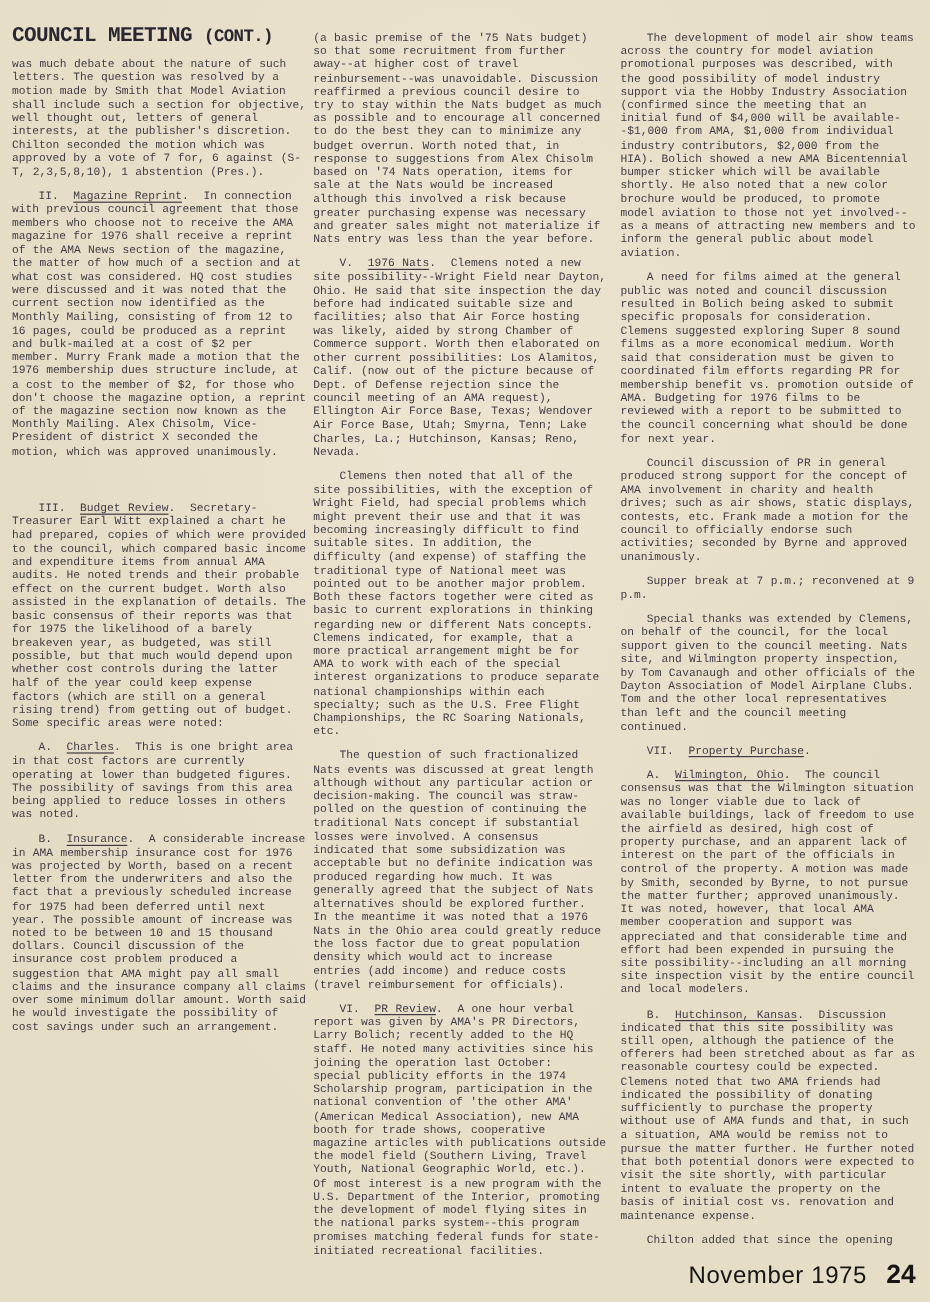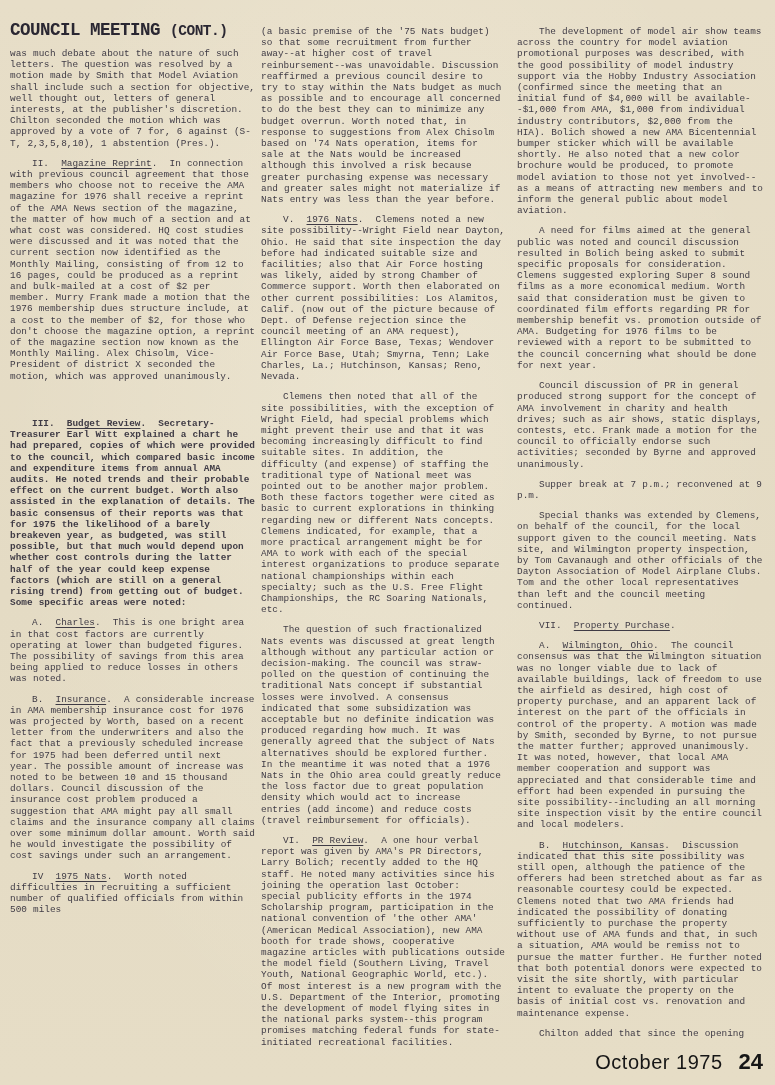--- a/index.html
+++ b/index.html
@@ -36,21 +36,21 @@
   .para {
     margin: 9px 0 0 0;
     font-size: 9.4px;
     line-height: 11.2px;
     color: #3f3b45;
     text-align: left;
     word-spacing: 0.5px;
   }
   .para:first-of-type { margin-top: 0; }
   .para.indent { text-indent: 22px; }
-  .para.gap { margin-top: 36px; font-weight: bold; }
+  .para.gap { margin-top: 36px; }
   .underline { text-decoration: underline; text-underline-offset: 2px; }
   .footer {
     position: absolute;
     right: 12px; bottom: 10px;
     display: flex; align-items: baseline; gap: 16px;
     font-family: "Liberation Sans", sans-serif;
     color: #161616;
   }
   .footer .issue { font-size: 20px; letter-spacing: 0.5px; }
   .footer .pageno { font-size: 22px; font-weight: bold; }
@@ -61,21 +61,20 @@
 <div class="page">
   <div class="cols">
     <div class="col col-1">
       <h1 class="doc-title"><span>COUNCIL MEETING </span><span class="cont">(CONT.)</span></h1>
       <div>
           <p class="para">was much debate about the nature of such letters.  The question was resolved by a motion made by Smith that Model Aviation shall include such a section for objective, well thought out, letters of general interests, at the publisher's discretion. Chilton seconded the motion which was approved by a vote of 7 for, 6 against (S-T, 2,3,5,8,10), 1 abstention (Pres.).</p>
           <p class="para indent"><span>II.&nbsp;&nbsp;</span><span class="underline">Magazine Reprint</span>.&nbsp;&nbsp;In connection with previous council agreement that those members who choose not to receive the AMA magazine for 1976 shall receive a reprint of the AMA News section of the magazine, the matter of how much of a section and at what cost was considered.  HQ cost studies were discussed and it was noted that the current section now identified as the Monthly Mailing, consisting of from 12 to 16 pages, could be produced as a reprint and bulk-mailed at a cost of $2 per member.  Murry Frank made a motion that the 1976 membership dues structure include, at a cost to the member of $2, for those who don't choose the magazine option, a reprint of the magazine section now known as the Monthly Mailing.  Alex Chisolm, Vice-President of district X seconded the motion, which was approved unanimously.</p>
           <p class="para indent gap"><span>III.&nbsp;&nbsp;</span><span class="underline">Budget Review</span>.&nbsp;&nbsp;Secretary-Treasurer Earl Witt explained a chart he had prepared, copies of which were provided to the council, which compared basic income and expenditure items from annual AMA audits.  He noted trends and their probable effect on the current budget.  Worth also assisted in the explanation of details.  The basic consensus of their reports was that for 1975 the likelihood of a barely breakeven year, as budgeted, was still possible, but that much would depend upon whether cost controls during the latter half of the year could keep expense factors (which are still on a general rising trend) from getting out of budget.  Some specific areas were noted:</p>
           <p class="para indent"><span>A.&nbsp;&nbsp;</span><span class="underline">Charles</span>.&nbsp;&nbsp;This is one bright area in that cost factors are currently operating at lower than budgeted figures.  The possibility of savings from this area being applied to reduce losses in others was noted.</p>
           <p class="para indent"><span>B.&nbsp;&nbsp;</span><span class="underline">Insurance</span>.&nbsp;&nbsp;A considerable increase in AMA membership insurance cost for 1976 was projected by Worth, based on a recent letter from the underwriters and also the fact that a previously scheduled increase for 1975 had been deferred until next year. The possible amount of increase was noted to be between 10 and 15 thousand dollars. Council discussion of the insurance cost problem produced a suggestion that AMA might pay all small claims and the insurance company all claims over some minimum dollar amount.  Worth said he would investigate the possibility of cost savings under such an arrangement.</p>
-          <p class="para indent"><span>IV&nbsp;&nbsp;</span><span class="underline">1975 Nats</span>.&nbsp;&nbsp;Worth noted difficulties in recruiting a sufficient number of qualified officials from within 500 miles</p>
         </div>
     </div>
     <div class="col col-2">
       <div>
           <p class="para">(a basic premise of the '75 Nats budget) so that some recruitment from further away--at higher cost of travel reinbursement--was unavoidable.  Discussion reaffirmed a previous council desire to try to stay within the Nats budget as much as possible and to encourage all concerned to do the best they can to minimize any budget overrun.  Worth noted that, in response to suggestions from Alex Chisolm based on '74 Nats operation, items for sale at the Nats would be increased although this involved a risk because greater purchasing expense was necessary and greater sales might not materialize if Nats entry was less than the year before.</p>
           <p class="para indent"><span>V.&nbsp;&nbsp;</span><span class="underline">1976 Nats</span>.&nbsp;&nbsp;Clemens noted a new site possibility--Wright Field near Dayton, Ohio.  He said that site inspection the day before had indicated suitable size and facilities; also that Air Force hosting was likely, aided by strong Chamber of Commerce support.  Worth then elaborated on other current possibilities: Los Alamitos, Calif. (now out of the picture because of Dept. of Defense rejection since the council meeting of an AMA request), Ellington Air Force Base, Texas; Wendover Air Force Base, Utah; Smyrna, Tenn; Lake Charles, La.; Hutchinson, Kansas; Reno, Nevada.</p>
           <p class="para indent">Clemens then noted that all of the site possibilities, with the exception of Wright Field, had special problems which might prevent their use and that it was becoming increasingly difficult to find suitable sites.  In addition, the difficulty (and expense) of staffing the traditional type of National meet was pointed out to be another major problem.  Both these factors together were cited as basic to current explorations in thinking regarding new or different Nats concepts.  Clemens indicated, for example, that a more practical arrangement might be for AMA to work with each of the special interest organizations to produce separate national championships within each specialty; such as the U.S. Free Flight Championships, the RC Soaring Nationals, etc.</p>
           <p class="para indent">The question of such fractionalized Nats events was discussed at great length although without any particular action or decision-making.  The council was straw-polled on the question of continuing the traditional Nats concept if substantial losses were involved.  A consensus indicated that some subsidization was acceptable but no definite indication was produced regarding how much.  It was generally agreed that the subject of Nats alternatives should be explored further.  In the meantime it was noted that a 1976 Nats in the Ohio area could greatly reduce the loss factor due to great population density which would act to increase entries (add income) and reduce costs (travel reimbursement for officials).</p>
           <p class="para indent"><span>VI.&nbsp;&nbsp;</span><span class="underline">PR Review</span>.&nbsp;&nbsp;A one hour verbal report was given by AMA's PR Directors, Larry Bolich; recently added to the HQ staff. He noted many activities since his joining the operation last October:  special publicity efforts in the 1974 Scholarship program, participation in the national convention of 'the other AMA' (American Medical Association), new AMA booth for trade shows, cooperative magazine articles with publications outside the model field (Southern Living, Travel Youth, National Geographic World, etc.).  Of most interest is a new program with the U.S. Department of the Interior, promoting the development of model flying sites in the national parks system--this program promises matching federal funds for state-initiated recreational facilities.</p>
         </div>
@@ -88,16 +87,16 @@
           <p class="para indent">Supper break at 7 p.m.; reconvened at 9 p.m.</p>
           <p class="para indent">Special thanks was extended by Clemens, on behalf of the council, for the local support given to the council meeting.  Nats site, and Wilmington property inspection, by Tom Cavanaugh and other officials of the Dayton Association of Model Airplane Clubs. Tom and the other local representatives than left and the council meeting continued.</p>
           <p class="para indent"><span>VII.&nbsp;&nbsp;</span><span class="underline">Property Purchase</span>.&nbsp;&nbsp;</p>
           <p class="para indent"><span>A.&nbsp;&nbsp;</span><span class="underline">Wilmington, Ohio</span>.&nbsp;&nbsp;The council consensus was that the Wilmington situation was no longer viable due to lack of available buildings, lack of freedom to use the airfield as desired, high cost of property purchase, and an apparent lack of interest on the part of the officials in control of the property.  A motion was made by Smith, seconded by Byrne, to not pursue the matter further; approved unanimously.  It was noted, however, that local AMA member cooperation and support was appreciated and that considerable time and effort had been expended in pursuing the site possibility--including an all morning site inspection visit by the entire council and local modelers.</p>
           <p class="para indent"><span>B.&nbsp;&nbsp;</span><span class="underline">Hutchinson, Kansas</span>.&nbsp;&nbsp;Discussion indicated that this site possibility was still open, although the patience of the offerers had been stretched about as far as reasonable courtesy could be expected. Clemens noted that two AMA friends had indicated the possibility of donating sufficiently to purchase the property without use of AMA funds and that, in such a situation, AMA would be remiss not to pursue the matter further.  He further noted that both potential donors were expected to visit the site shortly, with particular intent to evaluate the property on the basis of initial cost vs. renovation and maintenance expense.</p>
           <p class="para indent">Chilton added that since the opening</p>
         </div>
     </div>
   </div>
   <div class="footer">
-    <span class="issue">October 1975</span>
+    <span class="issue">November 1975</span>
     <span class="pageno">24</span>
   </div>
 </div>
 
 </body></html>

